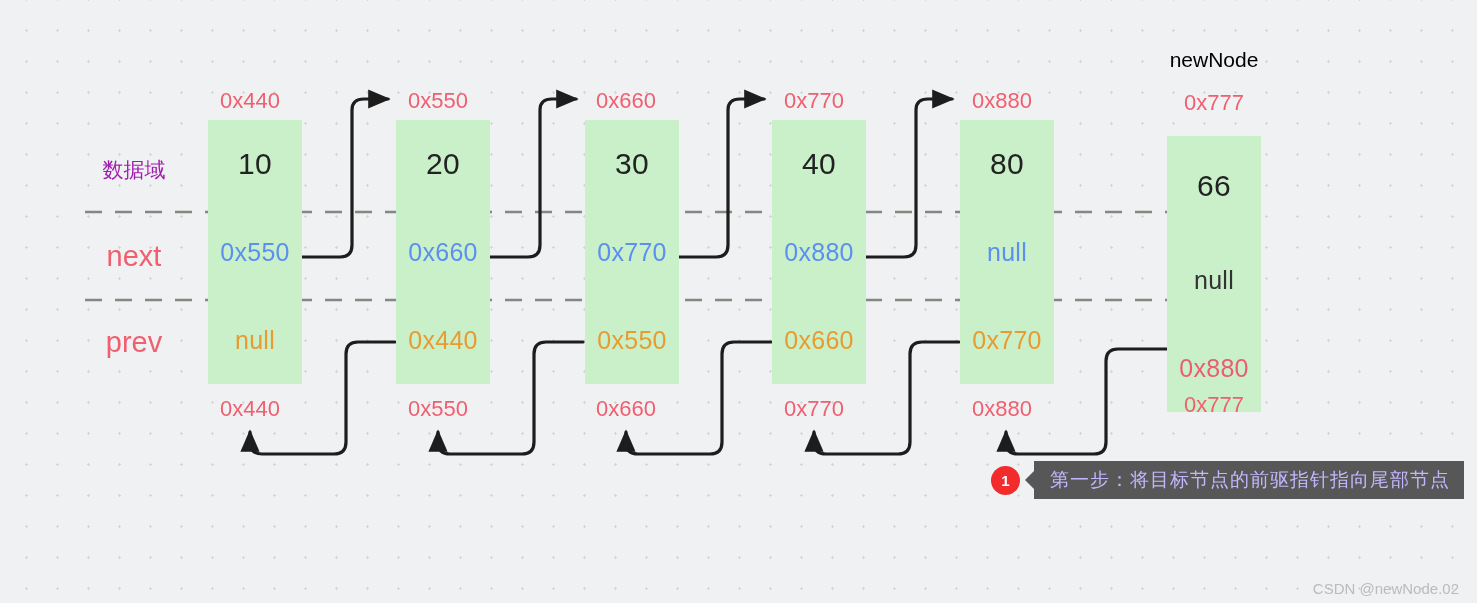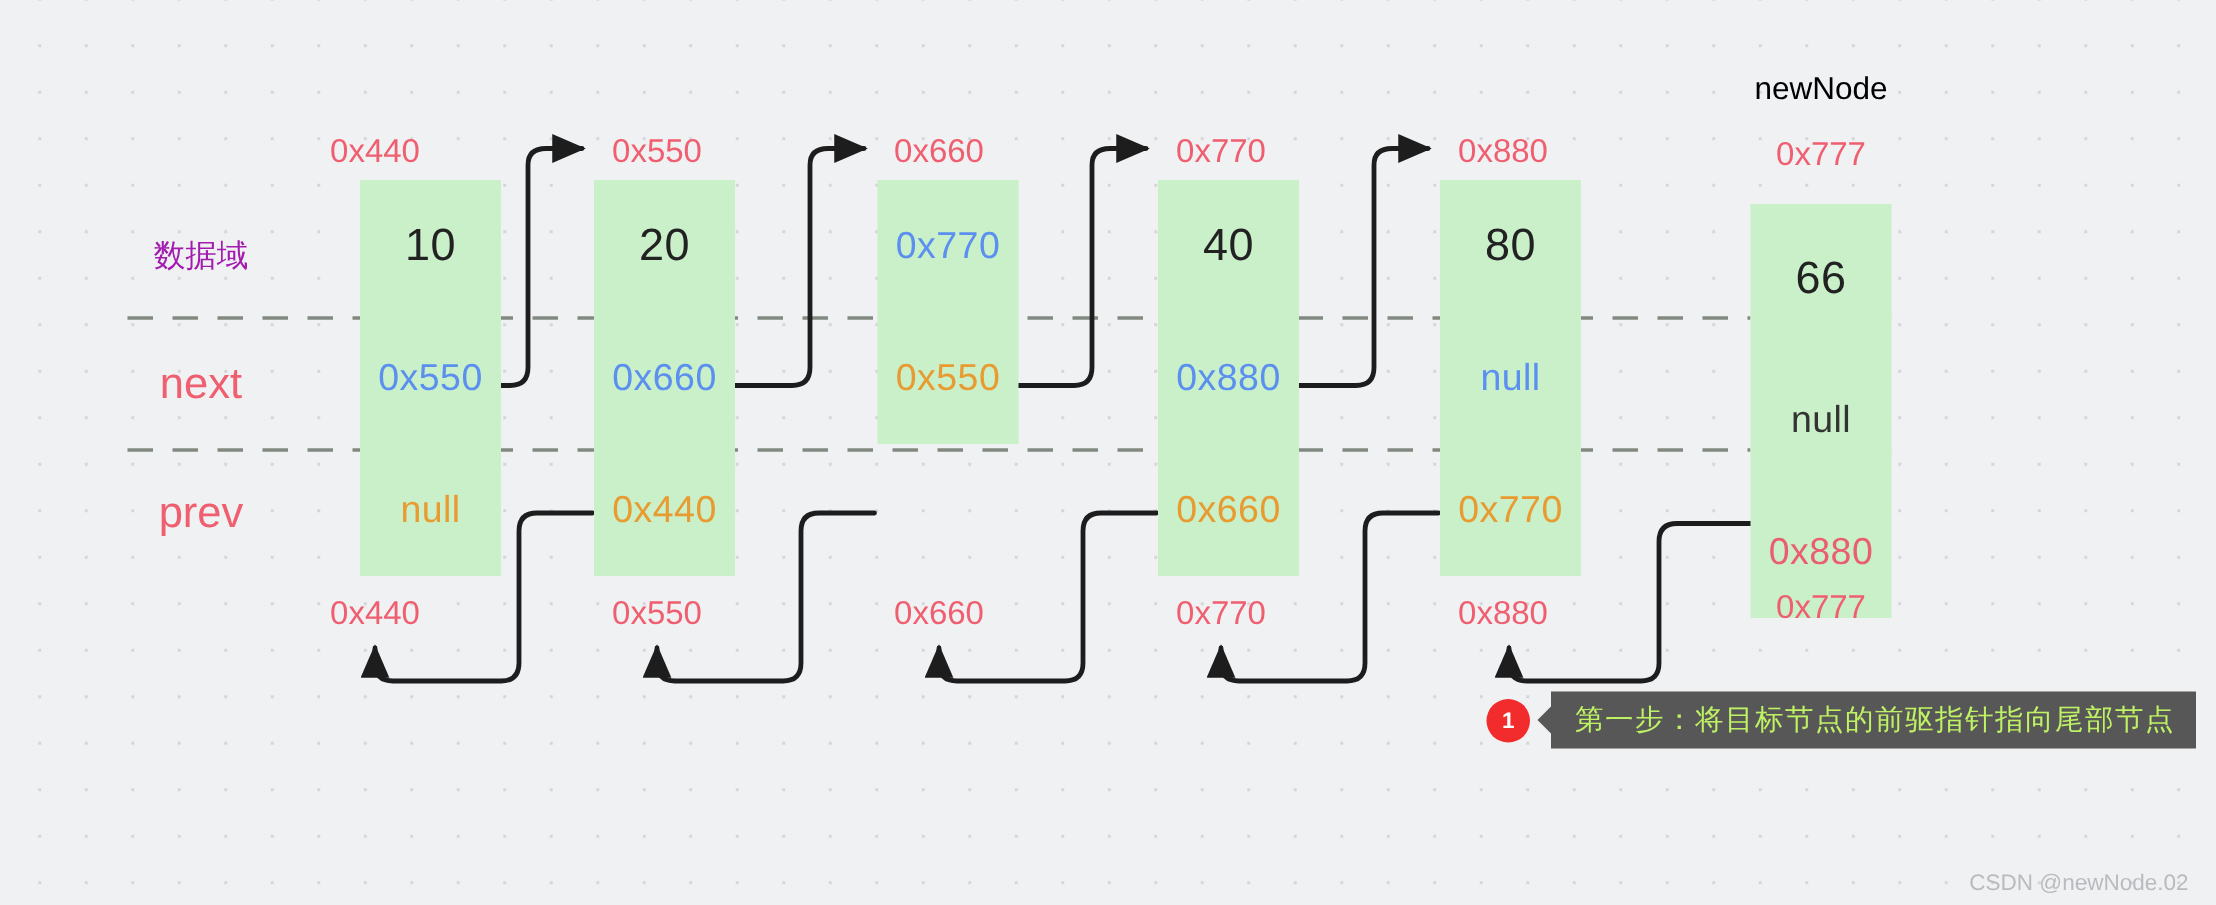--- a/index.html
+++ b/index.html
@@ -52,21 +52,21 @@
   .rowlabel{position:absolute;text-align:center;width:120px;}
   .rowlabel.cn{color:#a21caf;font-size:21px;}
   .rowlabel.ptr{color:#ef5f70;font-size:29px;}
 
   
   #callout{
     position:absolute;
     left:1034px;top:461px;
     height:38px;
     background:#575757;
-    color:#bef264;
+    color:#c4b5fd;
     font-size:19px;
     display:flex;align-items:center;
     padding:0 14px 0 16px;
     letter-spacing:1px;
     white-space:nowrap;
   }
   #callout:before{
     content:"";position:absolute;left:-9px;top:9px;
     width:0;height:0;
     border-top:10px solid transparent;
@@ -120,37 +120,38 @@
       <path d="M959,342 H922 Q910,342 910,354 V442 Q910,454 898,454 H826 Q814,454 814,442 V432" marker-end="url(#ahu)"></path>
       <path d="M1167,349 H1118 Q1106,349 1106,361 V442 Q1106,454 1094,454 H1018 Q1006,454 1006,442 V432" marker-end="url(#ahu)"></path>
     </g>
   </svg>
 
   <div class="rowlabel cn" style="left:74px;top:156px;">数据域</div>
   <div class="rowlabel ptr" style="left:74px;top:326px;">prev</div>
   <div class="rowlabel ptr" style="left:74px;top:240px;">next</div>
 
   <div class="addr" style="left:180px;top:88px;">0x440</div>
-  <div class="node" style="left:208px;top:120px;margin-left:32px;">
+  <div class="node" style="left:208px;top:120px;">
     <div class="cell data">10</div>
     <div class="cell next">0x550</div>
     <div class="cell prev">null</div>
   </div>
   <div class="addr" style="left:180px;top:396px;">0x440</div>
 
   <div class="addr" style="left:368px;top:88px;">0x550</div>
   <div class="node" style="left:396px;top:120px;">
     <div class="cell data">20</div>
     <div class="cell next">0x660</div>
     <div class="cell prev">0x440</div>
   </div>
   <div class="addr" style="left:368px;top:396px;">0x550</div>
 
   <div class="addr" style="left:556px;top:88px;">0x660</div>
   <div class="node" style="left:585px;top:120px;">
+    <div class="cell data">30</div>
     <div class="cell next">0x770</div>
     <div class="cell prev">0x550</div>
   </div>
   <div class="addr" style="left:556px;top:396px;">0x660</div>
 
   <div class="addr" style="left:744px;top:88px;">0x770</div>
   <div class="node" style="left:772px;top:120px;">
     <div class="cell data">40</div>
     <div class="cell next">0x880</div>
     <div class="cell prev">0x660</div>

